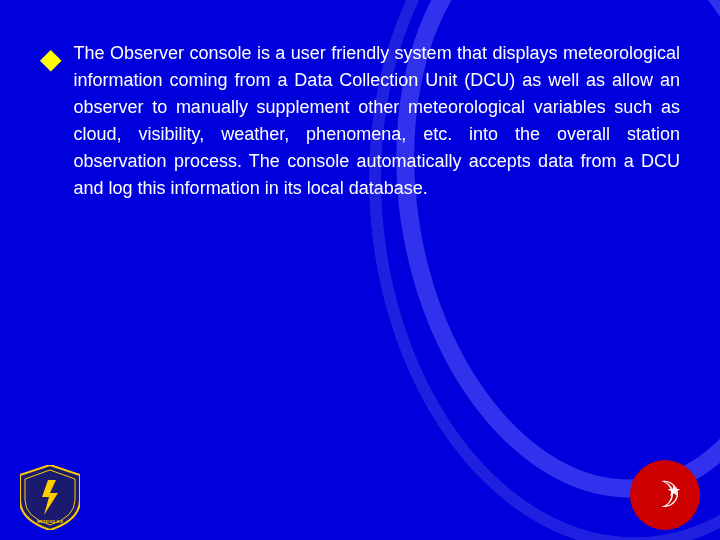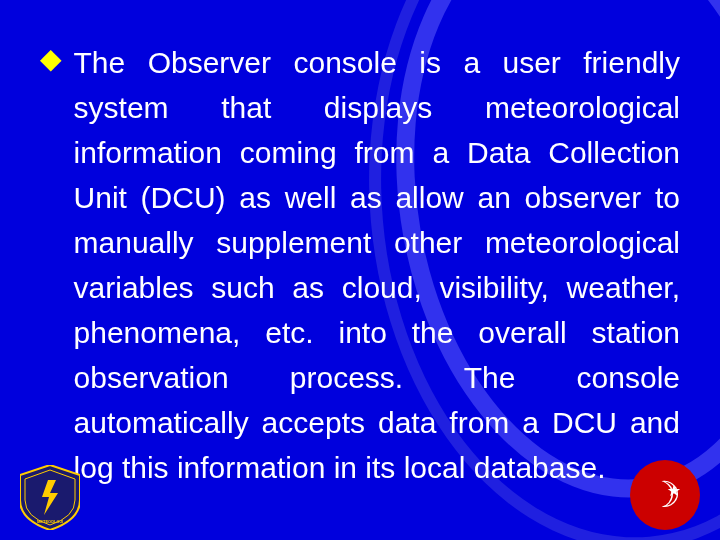--- a/index.html
+++ b/index.html
@@ -62,21 +62,21 @@
     .bullet-point {
       color: #ffff00;
       font-size: 28px;
       margin-right: 12px;
       margin-top: 2px;
       flex-shrink: 0;
     }
 
     .main-text {
       color: #ffffff;
-      font-size: 30px;
+      font-size: 18px;
       line-height: 1.5;
       text-align: justify;
     }
 
     .bottom-left-logo {
       position: absolute;
       bottom: 15px;
       left: 20px;
       width: 60px;
       height: 60px;

